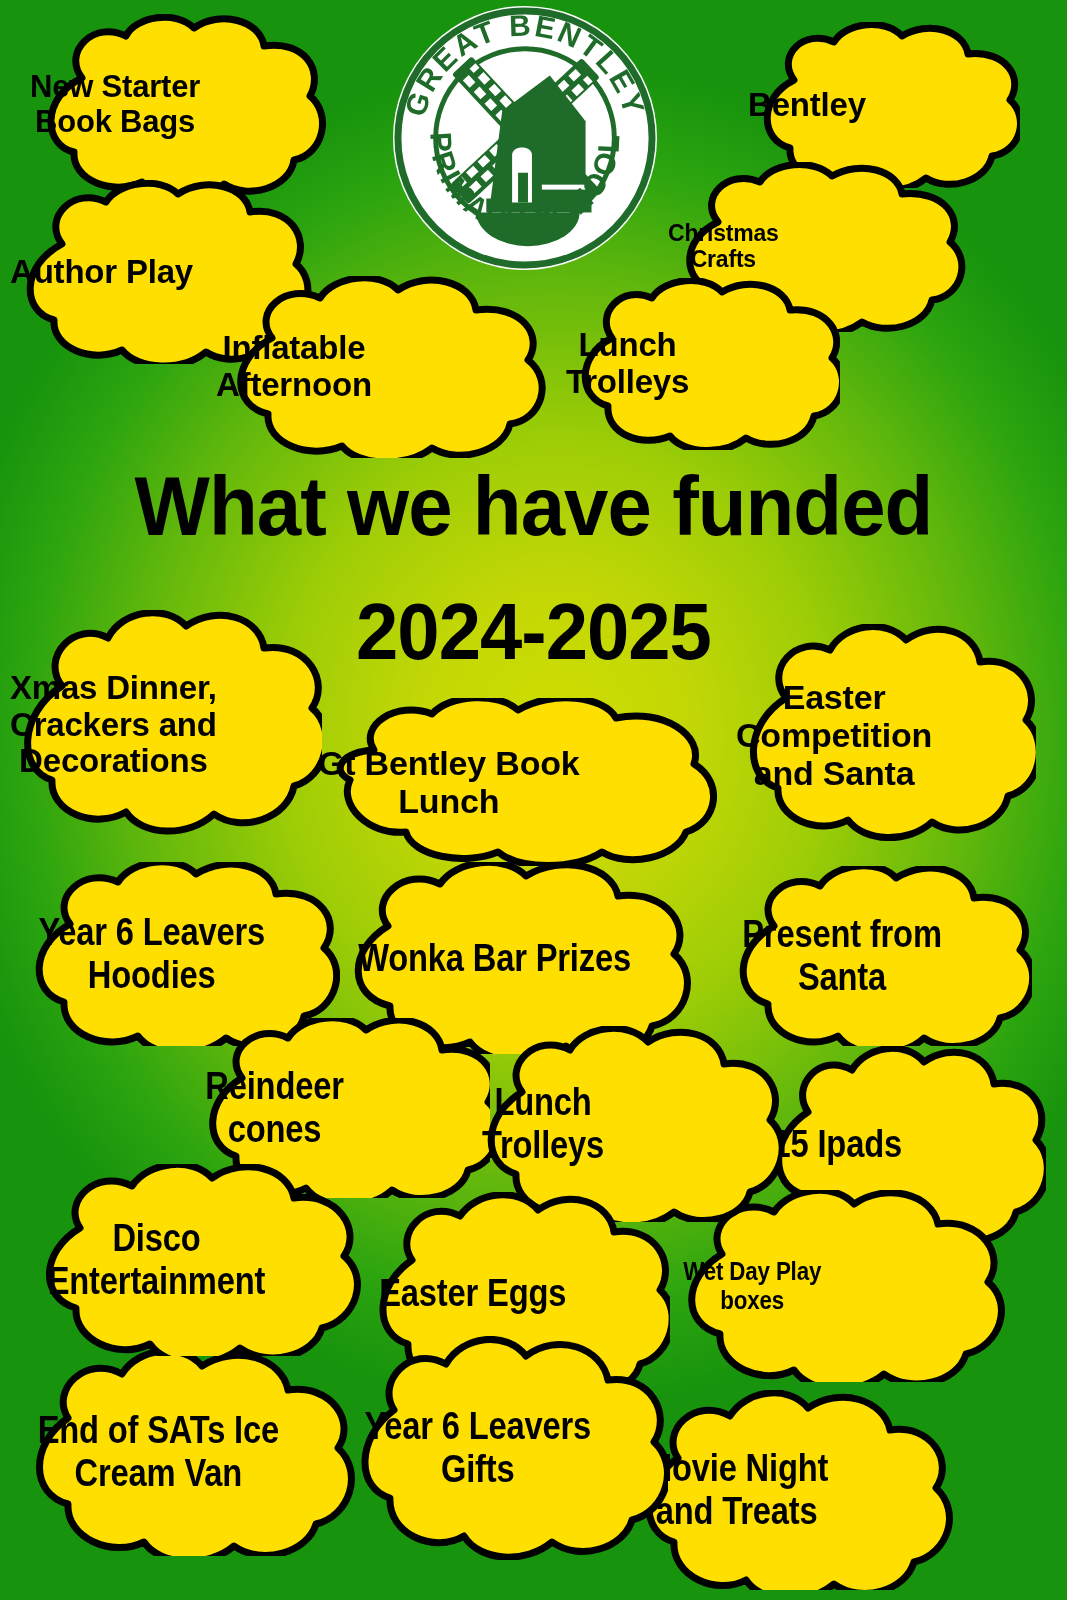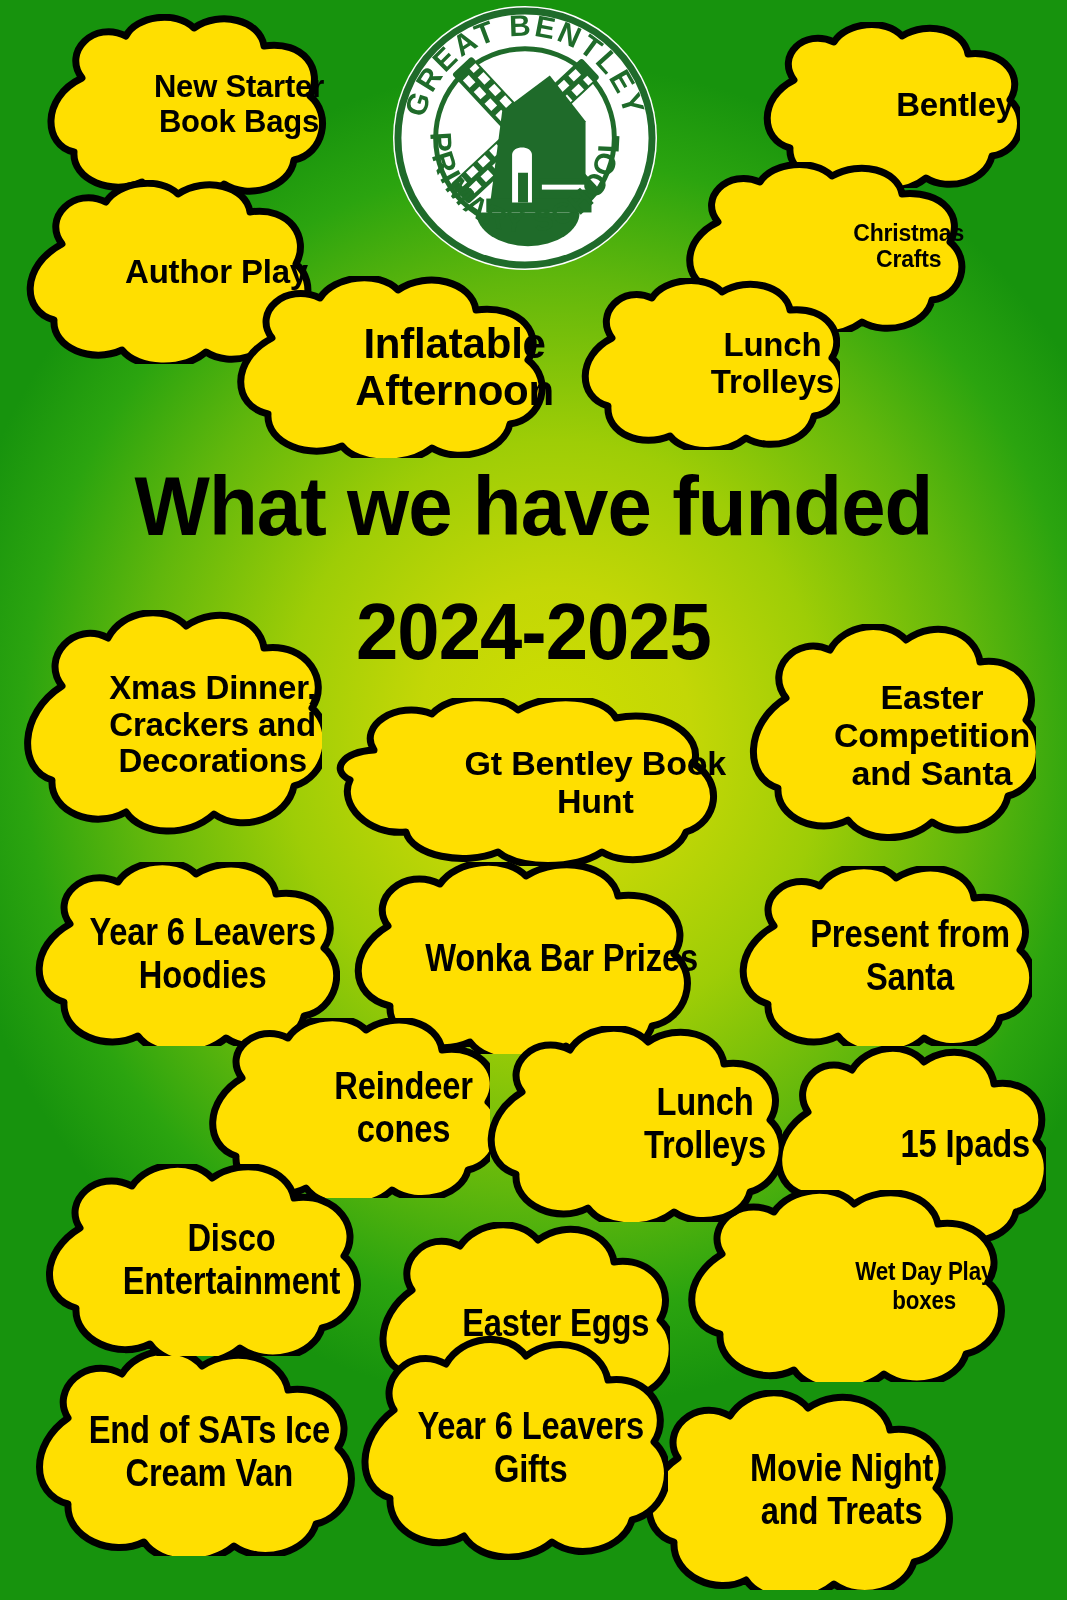--- a/index.html
+++ b/index.html
@@ -23,21 +23,21 @@
   
   .logo{
     position:absolute;left:390px;top:4px;width:270px;height:268px;
     z-index:8;pointer-events:none;
   }
   .logo svg{display:block;width:100%;height:100%;}
 
   
   .cloud{
     position:absolute;
-    display:flex;align-items:center;justify-content:flex-end;
+    display:flex;align-items:center;justify-content:flex-start;
     text-align:center;
     color:#000;
     box-sizing:border-box;
   }
   .cloud .cloudsvg{position:absolute;inset:0;width:100%;height:100%;}
   .cloud .txt{
     position:relative;z-index:2;
     line-height:1.12;
     font-weight:700;
     padding:0 6px;
@@ -107,21 +107,21 @@
   <div class="cloud" style="left:560px;top:278px;width:280px;height:172px;font-size:33px;z-index:5;">
     <svg class="cloudsvg" viewBox="0 0 280 172" preserveAspectRatio="none">
       <path d="M52 60 C34 36 62 6 92 20 C104 0 146 -4 162 14 C188 -2 226 8 230 32 C268 28 286 58 272 80
                C292 98 282 134 254 138 C248 164 210 174 186 160 C164 178 124 176 110 158
                C82 170 46 156 48 128 C18 120 16 78 52 60 Z" fill="#FFDF00" stroke="#000" stroke-width="7" stroke-linejoin="round"></path>
     </svg>
     <span class="txt">Lunch
 Trolleys</span>
   </div>
 
-  <div class="cloud" style="left:210px;top:276px;width:350px;height:182px;font-size:42px;z-index:6;">
+  <div class="cloud" style="left:210px;top:276px;width:350px;height:182px;font-size:33px;z-index:6;">
     <svg class="cloudsvg" viewBox="0 0 350 182" preserveAspectRatio="none">
       <path d="M62 62 C42 36 76 6 110 22 C124 0 168 -6 188 14 C218 -6 262 6 266 34 C312 28 334 60 318 84
                C344 104 332 144 300 148 C294 176 248 188 222 172 C196 192 148 190 132 170
                C100 184 56 168 58 138 C22 130 20 84 62 62 Z" fill="#FFDF00" stroke="#000" stroke-width="7" stroke-linejoin="round"></path>
     </svg>
     <span class="txt">Inflatable
 Afternoon</span>
   </div>
 
   <div class="cloud" style="left:730px;top:624px;width:306px;height:222px;font-size:34px;z-index:3;">
@@ -146,21 +146,21 @@
 Decorations</span>
   </div>
 
   <div class="cloud" style="left:312px;top:698px;width:420px;height:168px;font-size:34px;z-index:5;">
     <svg class="cloudsvg" viewBox="0 0 420 168" preserveAspectRatio="none">
       <path d="M62 52 C46 28 84 2 120 16 C138 -4 186 -6 206 12 C240 -8 292 -2 304 20 C352 10 392 38 382 66
                C412 84 406 124 374 134 C364 160 316 170 290 154 C262 172 208 172 186 154
                C152 168 100 158 94 134 C56 138 26 106 38 82 C18 72 30 54 62 52 Z" fill="#FFDF00" stroke="#000" stroke-width="7" stroke-linejoin="round"></path>
     </svg>
     <span class="txt">Gt Bentley Book
-Hunt</span>
+Lunch</span>
   </div>
 
   <div class="cloud cond" style="left:14px;top:862px;width:326px;height:184px;font-size:38px;z-index:4;">
     <svg class="cloudsvg" viewBox="0 0 326 184" preserveAspectRatio="none">
       <path d="M56 62 C36 36 70 4 104 20 C118 -2 162 -8 182 12 C214 -8 258 4 262 32 C306 26 328 60 310 86
                C334 106 322 148 290 154 C284 182 238 194 212 176 C186 198 140 196 124 174
                C92 190 48 172 50 140 C16 130 16 84 56 62 Z" fill="#FFDF00" stroke="#000" stroke-width="7" stroke-linejoin="round"></path>
     </svg>
     <span class="txt">Year 6 Leavers
 Hoodies</span>
@@ -227,21 +227,21 @@
   <div class="cloud cond" style="left:24px;top:1164px;width:340px;height:192px;font-size:38px;z-index:5;">
     <svg class="cloudsvg" viewBox="0 0 340 192" preserveAspectRatio="none">
       <path d="M56 64 C38 38 72 4 108 22 C124 -2 168 -8 188 14 C220 -8 264 4 270 34 C314 28 338 66 320 92
                C346 114 332 156 298 164 C290 192 244 204 216 184 C190 206 142 204 126 180
                C94 196 50 176 52 144 C16 134 16 88 56 64 Z" fill="#FFDF00" stroke="#000" stroke-width="7" stroke-linejoin="round"></path>
     </svg>
     <span class="txt">Disco
 Entertainment</span>
   </div>
 
-  <div class="cloud cond" style="left:358px;top:1222px;width:312px;height:202px;font-size:38px;z-index:6;">
+  <div class="cloud cond" style="left:358px;top:1192px;width:312px;height:202px;font-size:38px;z-index:6;">
     <svg class="cloudsvg" viewBox="0 0 312 202" preserveAspectRatio="none">
       <path d="M54 68 C36 42 68 6 102 24 C118 0 160 -6 180 18 C210 -4 252 10 256 40 C298 34 318 72 302 98
                C326 120 312 164 282 172 C276 198 232 210 206 192 C182 212 138 210 122 188
                C92 204 48 186 50 152 C16 142 16 94 54 68 Z" fill="#FFDF00" stroke="#000" stroke-width="7" stroke-linejoin="round"></path>
     </svg>
     <span class="txt">Easter Eggs</span>
   </div>
 
   <div class="cloud cond" style="left:12px;top:1348px;width:344px;height:208px;font-size:38px;z-index:4;">
     <svg class="cloudsvg" viewBox="0 0 344 208" preserveAspectRatio="none">

